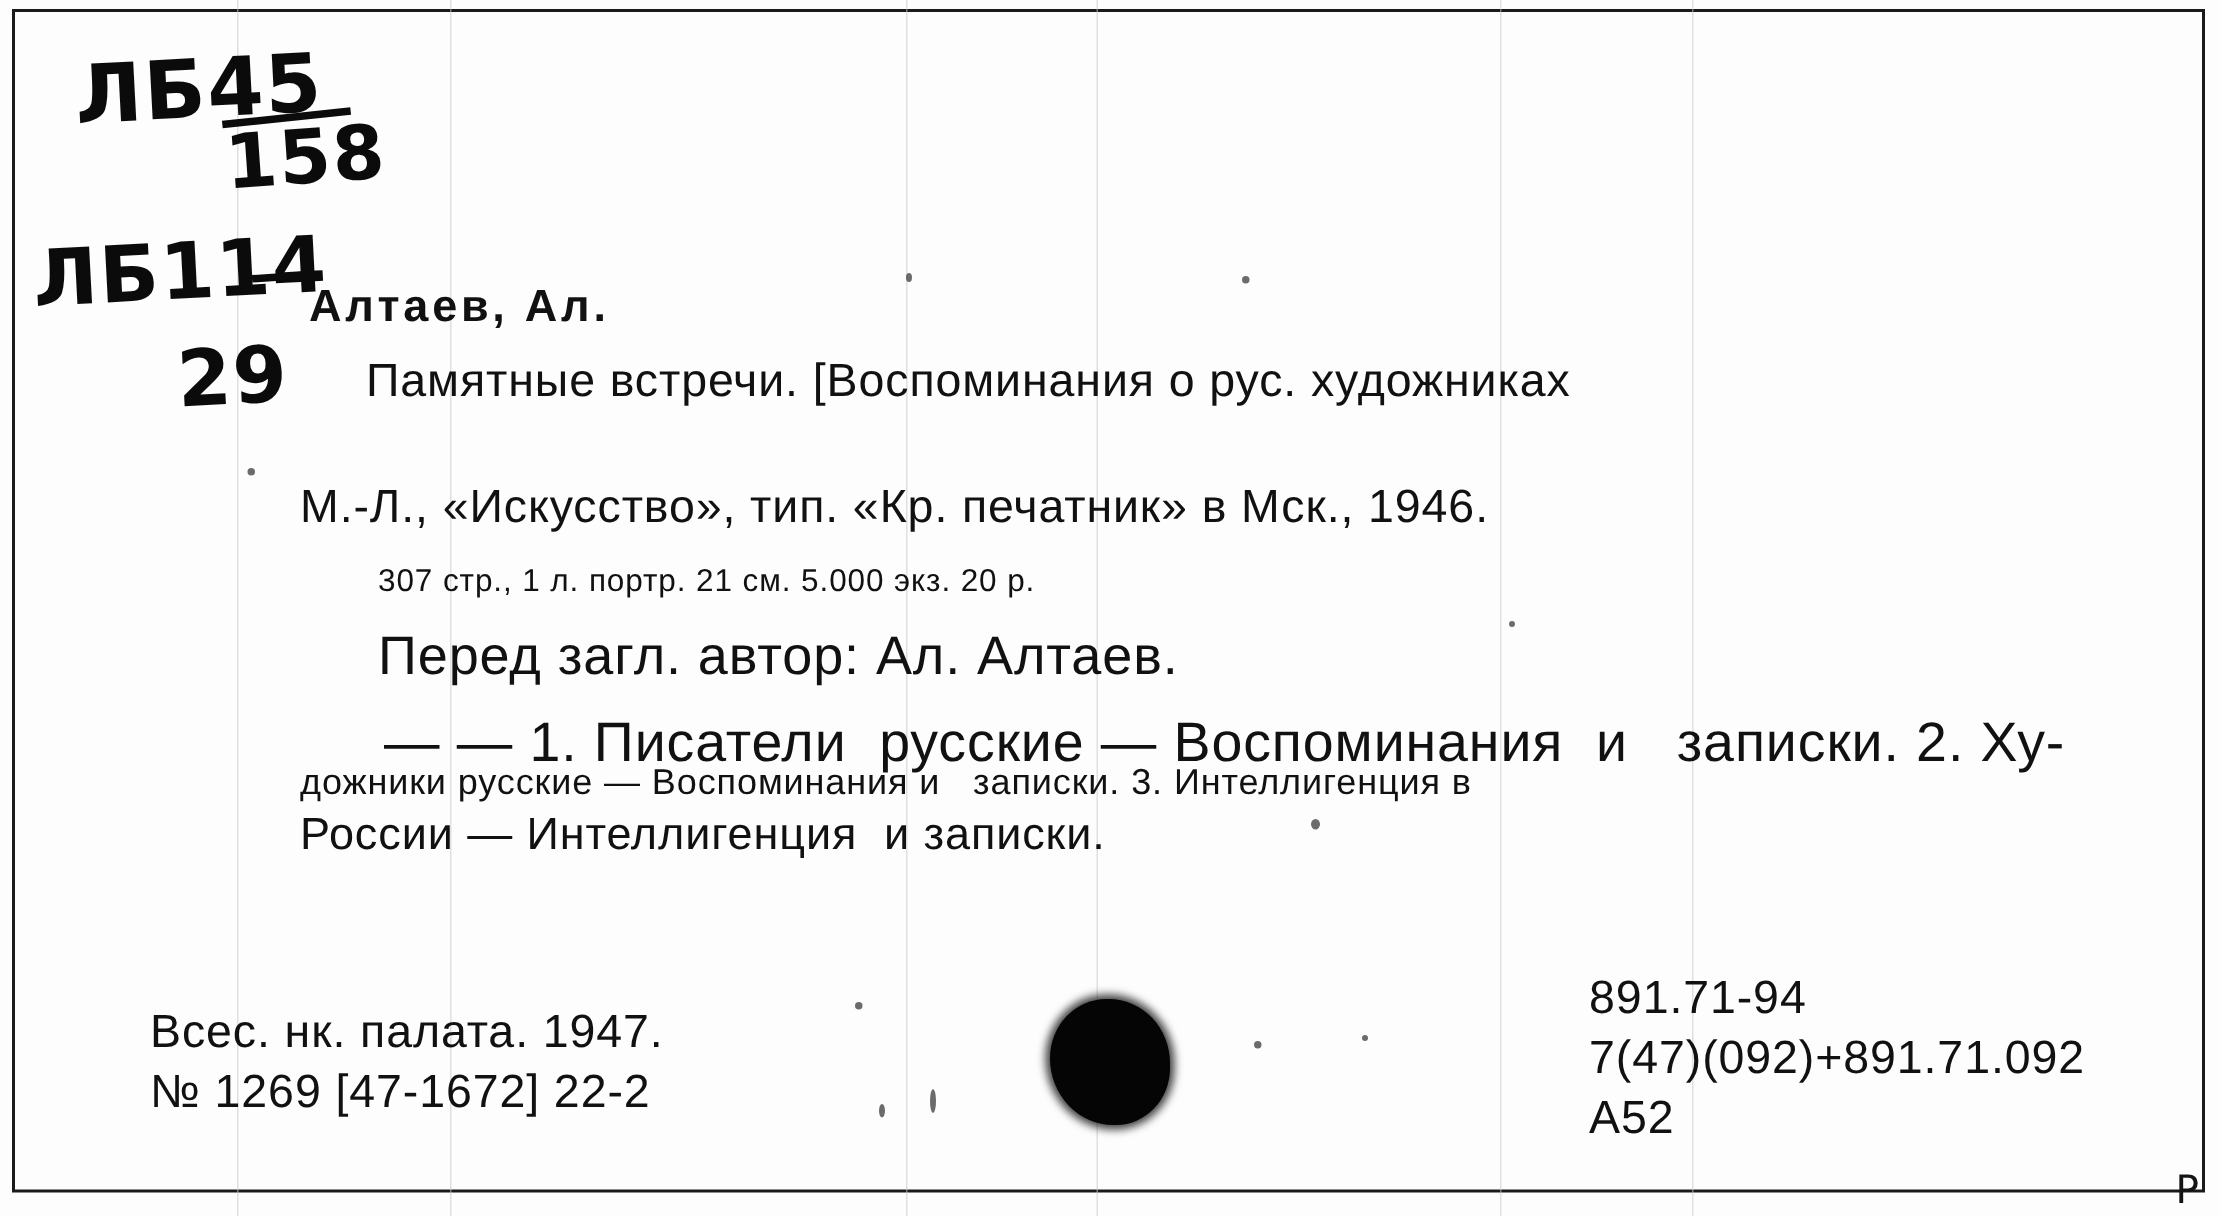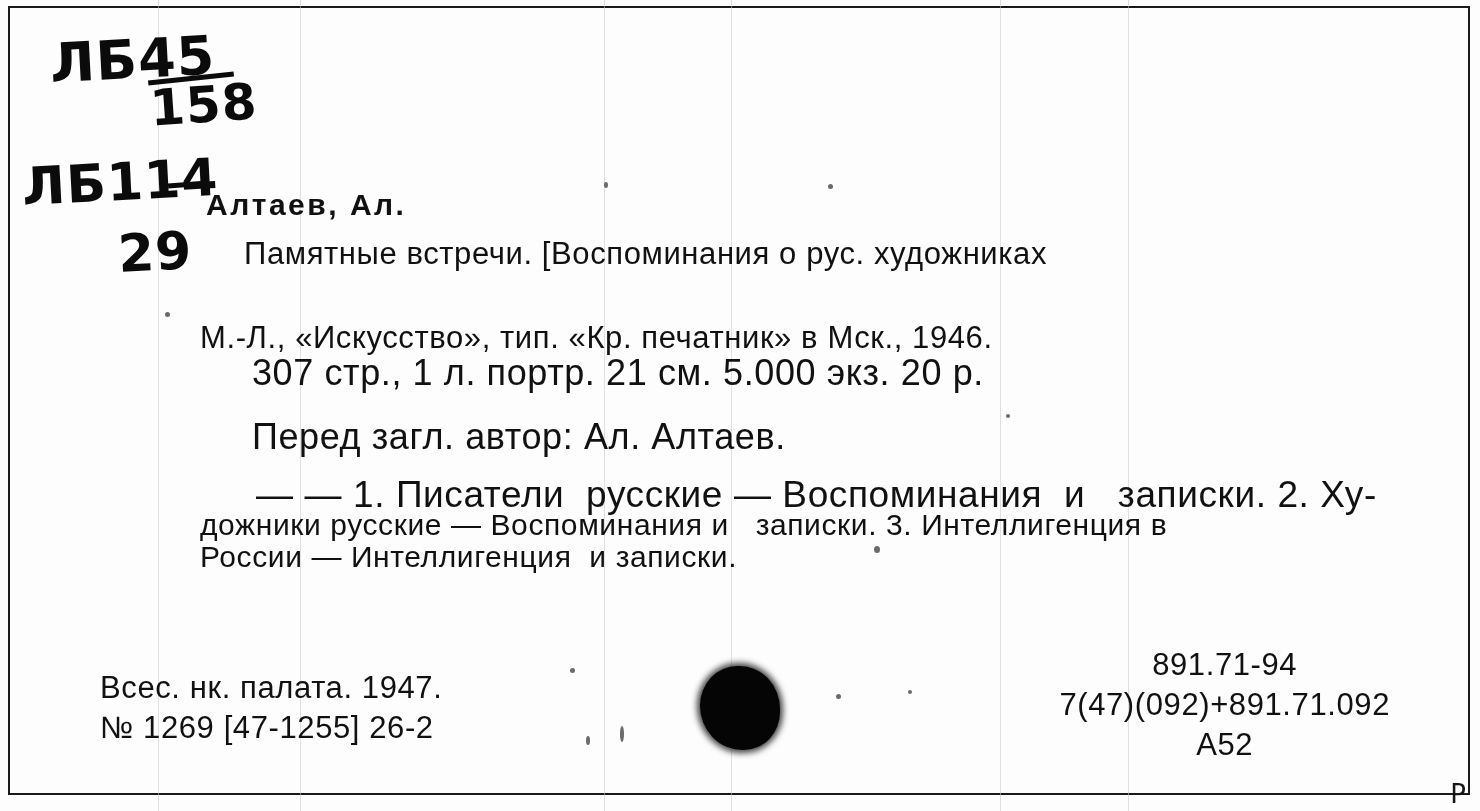--- a/index.html
+++ b/index.html
@@ -117,21 +117,21 @@
     font-size: 29px;
     line-height: 40px;
     letter-spacing: 1px;
   }
   #footer-right {
     position: absolute;
     right: 90px;
     top: 645px;
     font-size: 30px;
     line-height: 40px;
-    text-align: center;
+    text-align: left;
     letter-spacing: .5px;
   }
   #ink-blob {
     position: absolute;
     left: 700px;
     top: 666px;
     width: 80px;
     height: 84px;
     background: #050505;
     border-radius: 48% 52% 46% 54%;
@@ -177,32 +177,32 @@
 
   <div class="hand" id="hand-second">ЛБ114</div>
   <div id="hand-dash"></div>
 
   <div class="hand" id="hand-third">29</div>
 
   <div class="line author" style="left:206px;top:188px">Алтаев, Ал.</div>
 
   <div class="line" style="left:244px;top:236px">Памятные встречи. [Воспоминания о рус. художниках</div>
   <div class="line" style="left:200px;top:320px">М.-Л., «Искусство», тип. «Кр. печатник» в Мск., 1946.</div>
-  <div class="line" style="left:252px;top:352px;font-size:36px">307 стр., 1 л. портр. 21 см. 5.000 экз. 20 р.</div>
+  <div class="line" style="left:252px;top:376px;font-size:21px">307 стр., 1 л. портр. 21 см. 5.000 экз. 20 р.</div>
   <div class="line" style="left:252px;top:416px;font-size:36px">Перед загл. автор: Ал. Алтаев.</div>
 
   <div class="line" style="left:256px;top:474px;font-size:37px">— — 1. Писатели  русские — Воспоминания  и   записки. 2. Ху-</div>
-  <div class="line" style="left:200px;top:508px;font-size:30px">дожники русские — Воспоминания и   записки. 3. Интеллигенция в</div>
+  <div class="line" style="left:200px;top:508px;font-size:24px">дожники русские — Воспоминания и   записки. 3. Интеллигенция в</div>
   <div class="line" style="left:200px;top:540px;font-size:30px">России — Интеллигенция  и записки.</div>
 
   <div id="ink-blob"></div>
 
   <div id="footer-left">
     <span class="line">Всес. нк. палата. 1947.</span>
-    <span class="line">№ 1269 [47-1255] 26-2</span>
+    <span class="line">№ 1269 [47-1672] 22-2</span>
   </div>
 
   <div id="footer-right">
     <span class="line">891.71-94</span>
     <span class="line">7(47)(092)+891.71.092</span>
     <span class="line">А52</span>
   </div>
 
   <div id="corner-mark">Р</div>
 

